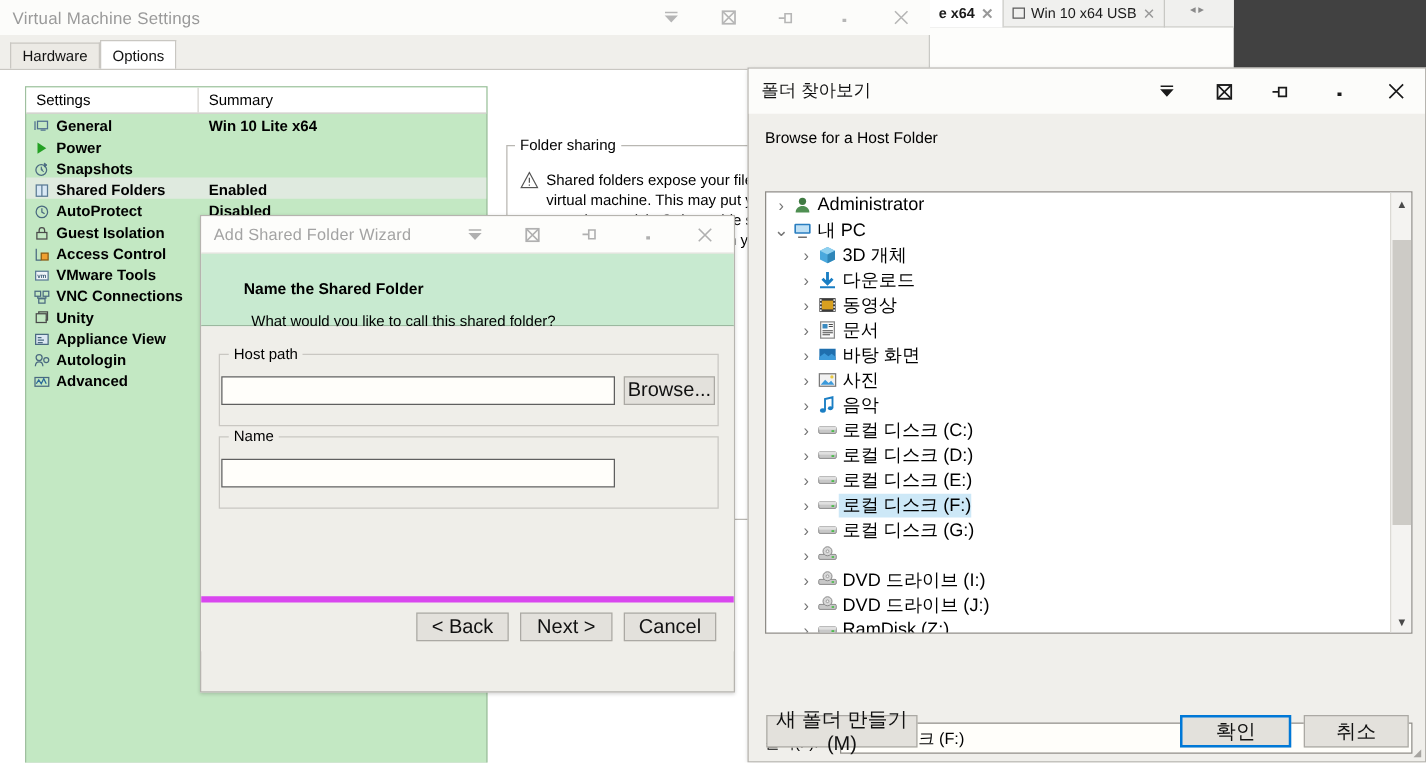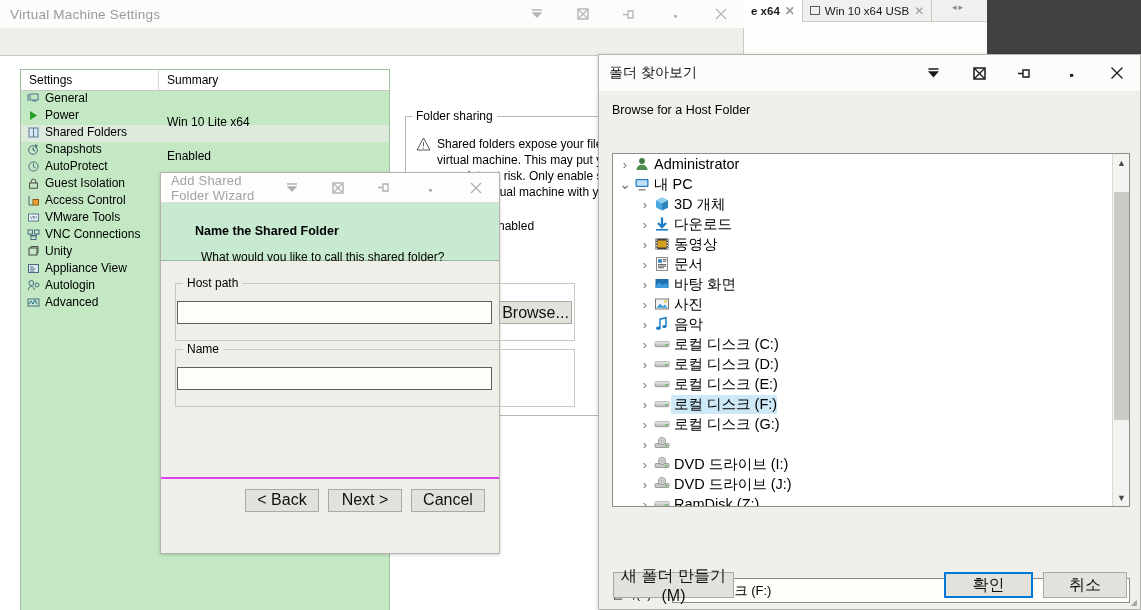--- a/index.html
+++ b/index.html
@@ -89,21 +89,21 @@
     position: absolute; left: 20px; top: 13px; width: 370px; height: 542px;
     border: 1px solid #9fbf9f; background: #c3e8c3;
   }
   .st-head {
     display: flex; height: 21px; background: #ffffff;
     border-bottom: 1px solid #c9c7c2; font-size: 12px;
   }
   .st-head .c1 { width: 138px; padding: 3px 0 0 8px; border-right: 1px solid #d6d4cf; }
   .st-head .c2 { flex: 1; padding: 3px 0 0 8px; }
   .st-row {
-    display: flex; height: 17px; align-items: flex-start; font-size: 12px;
+    display: flex; height: 17px; align-items: flex-end; font-size: 12px; font-weight: bold;
   }
   .st-row.sel { background: #dfeadf; }
   .st-row .c1 {
     width: 138px; display: flex; align-items: center; gap: 5px; padding-left: 6px;
   }
   .st-row .c2 { flex: 1; padding-left: 8px; margin-top: 24px; }
   .sicon { width: 13px; height: 13px; display: inline-block; flex: 0 0 13px; }
 
   
   .fs-group {
@@ -126,21 +126,21 @@
     width: 12px; height: 12px; border: 1px solid #5a5a5a; border-radius: 50%;
     background: #fff; display: inline-block; position: relative;
   }
   .radio-o.on::after {
     content: ""; position: absolute; left: 2.5px; top: 2.5px;
     width: 5px; height: 5px; border-radius: 50%; background: #222;
   }
 
   
   .wizard {
-    position: absolute; left: 160px; top: 172px; width: 340px; height: 382px;
+    position: absolute; left: 160px; top: 172px; width: 428px; height: 382px;
     background: #efeee9; border: 1px solid #b6b4af;
     box-shadow: 0 1px 3px rgba(0,0,0,.18);
   }
   .wz-titlebar {
     height: 30px; background: #fdfdfb; display: flex; align-items: center;
     border-bottom: 1px solid #e2e0db;
   }
   .wz-title { padding-left: 10px; font-size: 13px; color: #a3a3a3; flex: 1; letter-spacing: .2px; }
   .wz-banner {
     height: 58px; background: #c8ead0; border-bottom: 1px solid #9bb89f;
@@ -158,21 +158,21 @@
   .txtfield {
     position: absolute; background: #fffefa; border: 1px solid #5f5f5f;
   }
   .btn {
     background: #e3e1dc; border: 1px solid #aba9a4; font-size: 16px;
     display: flex; align-items: center; justify-content: center;
     color: #111; font-family: "Liberation Sans", sans-serif;
   }
   .wz-footer {
     position: absolute; left: 0; bottom: 0; width: 100%; height: 44px;
-    border-top: 2px solid #d946ef; display: flex; align-items: center;
+    border-top: 5px solid #d946ef; display: flex; align-items: center;
     justify-content: flex-end; gap: 9px; padding-right: 14px; background: #efeee9;
   }
   .wz-footer .btn { width: 74px; height: 23px; }
 
   
   .browsedlg {
     position: absolute; left: 598px; top: 54px; width: 543px; height: 556px;
     background: #f0efeb; border: 1px solid #b6b4af;
     box-shadow: 0 1px 4px rgba(0,0,0,.2);
   }
@@ -270,20 +270,28 @@
             </svg>
         </div>
         <div class="win-btn">
           <svg width="14" height="14" viewBox="0 0 14 14">
               <path d="M2 2l10 10M12 2L2 12" stroke="#b6b6b6" stroke-width="1.3" fill="none"></path>
             </svg>
         </div>
       </div>
     </div>
 
+    <div class="vms-tabs">
+      <div class="vtab">
+        <span>Hardware</span>
+      </div>
+      <div class="vtab active">
+        <span>Options</span>
+      </div>
+    </div>
 
     <div class="vms-body">
 
       <div class="settings-table">
         <div class="st-head">
           <div class="c1">Settings</div>
           <div class="c2">Summary</div>
         </div>
         <div id="settings-rows">
             <div class="st-row">
@@ -298,39 +306,39 @@
             </div>
             <div class="st-row">
               <div class="c1">
                 <svg class="sicon" viewBox="0 0 13 13">
                   <path d="M3 2l7 4.5L3 11z" fill="#24a024"></path>
                 </svg>
                 <span>Power</span>
               </div>
               <div class="c2"></div>
             </div>
+            <div class="st-row">
+              <div class="c1">
+                <svg class="sicon" viewBox="0 0 13 13">
+                  <circle cx="6" cy="7" r="4.3" fill="none" stroke="#4a6a80" stroke-width="1"></circle>
+                  <path d="M6 4.3V7l2 1.4M8.5 1.5l2 1.5-2 1.5z" fill="#4a6a80" stroke="#4a6a80" stroke-width=".8"></path>
+                </svg>
+                <span>Snapshots</span>
+              </div>
+              <div class="c2"></div>
+            </div>
             <div class="st-row sel">
               <div class="c1">
                 <svg class="sicon" viewBox="0 0 13 13">
                   <rect x="2" y="2" width="9" height="9" fill="#d8e8f5" stroke="#5a7a94" stroke-width="1"></rect>
                   <path d="M6.5 2v9" stroke="#5a7a94" stroke-width="1"></path>
                 </svg>
                 <span>Shared Folders</span>
               </div>
               <div class="c2">Enabled</div>
-            </div>
-            <div class="st-row">
-              <div class="c1">
-                <svg class="sicon" viewBox="0 0 13 13">
-                  <circle cx="6" cy="7" r="4.3" fill="none" stroke="#4a6a80" stroke-width="1"></circle>
-                  <path d="M6 4.3V7l2 1.4M8.5 1.5l2 1.5-2 1.5z" fill="#4a6a80" stroke="#4a6a80" stroke-width=".8"></path>
-                </svg>
-                <span>Snapshots</span>
-              </div>
-              <div class="c2"></div>
             </div>
             <div class="st-row">
               <div class="c1">
                 <svg class="sicon" viewBox="0 0 13 13">
                   <circle cx="6.5" cy="6.5" r="4.6" fill="none" stroke="#4a6a80" stroke-width="1"></circle>
                   <path d="M6.5 3.5v3.2l2.2 1.3" stroke="#4a6a80" stroke-width="1" fill="none"></path>
                 </svg>
                 <span>AutoProtect</span>
               </div>
               <div class="c2">Disabled</div>

